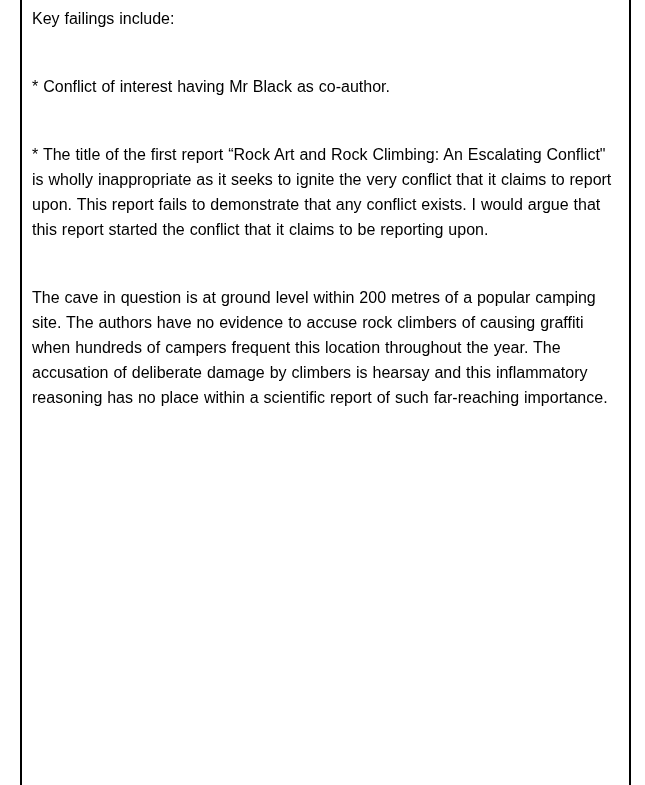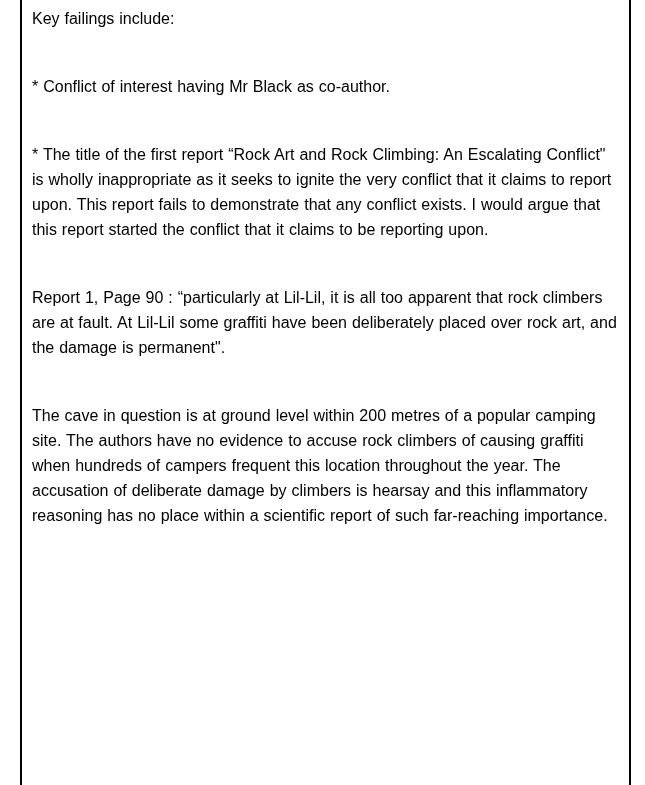--- a/index.html
+++ b/index.html
@@ -31,15 +31,14 @@
     word-spacing: 0.5px;
   }
 </style>
 </head>
 <body>
 
 <div class="text-box">
   <p class="para">Key failings include:</p>
   <p class="para">* Conflict of interest having Mr Black as co-author.</p>
   <p class="para">* The title of the first report “Rock Art and Rock Climbing: An Escalating Conflict" is wholly inappropriate as it seeks to ignite the very conflict that it claims to report upon. This report fails to demonstrate that any conflict exists. I would argue that this report started the conflict that it claims to be reporting upon.</p>
-  <p class="para">Report 1, Page 90 : “particularly at Lil-Lil, it is all too apparent that rock climbers are at fault. At Lil-Lil some graffiti have been deliberately placed over rock art, and the damage is permanent".</p>
   <p class="para">The cave in question is at ground level within 200 metres of a popular camping site. The authors have no evidence to accuse rock climbers of causing graffiti when hundreds of campers frequent this location throughout the year. The accusation of deliberate damage by climbers is hearsay and this inflammatory reasoning has no place within a scientific report of such far-reaching importance.</p>
 </div>
 
 </body></html>

